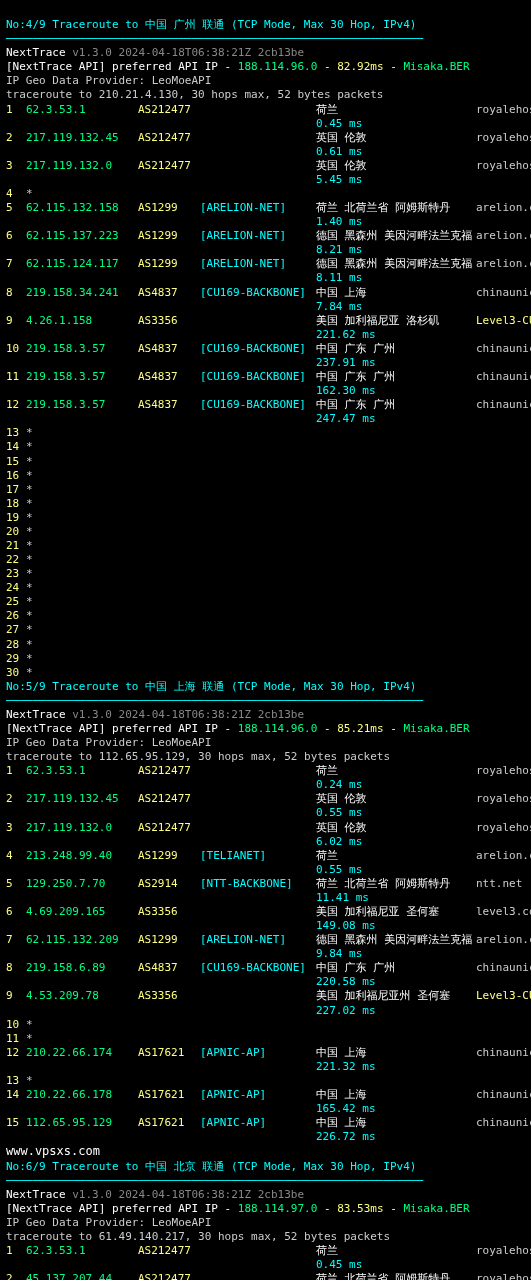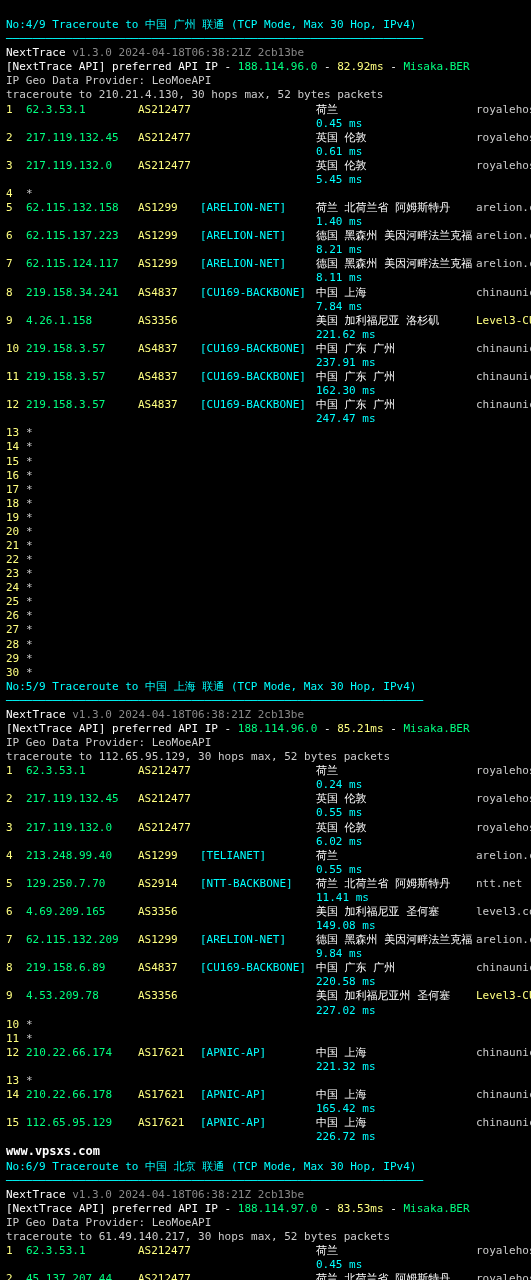--- a/index.html
+++ b/index.html
@@ -13,19 +13,19 @@
   .plain{color:#ccc}
   .hopnum{color:#ffff80;display:inline-block;width:20px}
   .ip{color:#00ff80;display:inline-block;width:112px}
   .asn{color:#ffff80;display:inline-block;width:62px}
   .netname{color:#00ffff;display:inline-block;width:116px}
   .loc{color:#fff;display:inline-block;width:160px}
   .peer{color:#ffff80}
   .dom{color:#ccc}
   .ms{color:#00ffff}
   .star{color:#ccc}
-  .wm{color:#fff;font-weight:bold;font-size:12px}
+  .wm{color:#fff;font-weight:normal;font-size:12px}
 </style>
 </head>
 <body>
 <div class="wrap">
 <div id="out"><div class="hdr">No:4/9 Traceroute to 中国 广州 联通 (TCP Mode, Max 30 Hop, IPv4)</div><div class="hdr">───────────────────────────────────────────────────────────────</div><div><span class="pref">NextTrace</span> <span class="ver">v1.3.0 2024-04-18T06:38:21Z 2cb13be</span></div><div><span class="pref">[NextTrace API] preferred API IP -</span> <span class="ipgrn">188.114.96.0</span> <span class="pref">-</span> <span class="lat">82.92ms</span> <span class="pref">-</span> <span class="misaka">Misaka.BER</span></div><div class="plain">IP Geo Data Provider: LeoMoeAPI</div><div class="plain">traceroute to 210.21.4.130, 30 hops max, 52 bytes packets</div><div><span class="hopnum">1</span><span class="ip">62.3.53.1</span><span class="asn">AS212477</span><span class="netname"></span><span class="loc">荷兰</span><span class="dom">royalehosting.net</span></div><div><span class="hopnum"></span><span class="ip"></span><span class="asn"></span><span class="netname"></span><span class="ms">0.45 ms</span></div><div><span class="hopnum">2</span><span class="ip">217.119.132.45</span><span class="asn">AS212477</span><span class="netname"></span><span class="loc">英国 伦敦</span><span class="dom">royalehosting.net</span></div><div><span class="hopnum"></span><span class="ip"></span><span class="asn"></span><span class="netname"></span><span class="ms">0.61 ms</span></div><div><span class="hopnum">3</span><span class="ip">217.119.132.0</span><span class="asn">AS212477</span><span class="netname"></span><span class="loc">英国 伦敦</span><span class="dom">royalehosting.net</span></div><div><span class="hopnum"></span><span class="ip"></span><span class="asn"></span><span class="netname"></span><span class="ms">5.45 ms</span></div><div><span class="hopnum">4</span><span class="star">*</span></div><div><span class="hopnum">5</span><span class="ip">62.115.132.158</span><span class="asn">AS1299</span><span class="netname">[ARELION-NET]</span><span class="loc">荷兰 北荷兰省 阿姆斯特丹</span><span class="dom">arelion.com</span></div><div><span class="hopnum"></span><span class="ip"></span><span class="asn"></span><span class="netname"></span><span class="ms">1.40 ms</span></div><div><span class="hopnum">6</span><span class="ip">62.115.137.223</span><span class="asn">AS1299</span><span class="netname">[ARELION-NET]</span><span class="loc">德国 黑森州 美因河畔法兰克福</span><span class="dom">arelion.com</span></div><div><span class="hopnum"></span><span class="ip"></span><span class="asn"></span><span class="netname"></span><span class="ms">8.21 ms</span></div><div><span class="hopnum">7</span><span class="ip">62.115.124.117</span><span class="asn">AS1299</span><span class="netname">[ARELION-NET]</span><span class="loc">德国 黑森州 美因河畔法兰克福</span><span class="dom">arelion.com</span></div><div><span class="hopnum"></span><span class="ip"></span><span class="asn"></span><span class="netname"></span><span class="ms">8.11 ms</span></div><div><span class="hopnum">8</span><span class="ip">219.158.34.241</span><span class="asn">AS4837</span><span class="netname">[CU169-BACKBONE]</span><span class="loc">中国 上海</span><span class="dom">chinaunicom.cn</span></div><div><span class="hopnum"></span><span class="ip"></span><span class="asn"></span><span class="netname"></span><span class="ms">7.84 ms</span></div><div><span class="hopnum">9</span><span class="ip">4.26.1.158</span><span class="asn">AS3356</span><span class="netname"></span><span class="loc">美国 加利福尼亚 洛杉矶</span><span class="peer">Level3-CU-Peer</span> </div><div><span class="hopnum"></span><span class="ip"></span><span class="asn"></span><span class="netname"></span><span class="ms">221.62 ms</span></div><div><span class="hopnum">10</span><span class="ip">219.158.3.57</span><span class="asn">AS4837</span><span class="netname">[CU169-BACKBONE]</span><span class="loc">中国 广东 广州</span><span class="dom">chinaunicom.cn</span>  </div><div><span class="hopnum"></span><span class="ip"></span><span class="asn"></span><span class="netname"></span><span class="ms">237.91 ms</span></div><div><span class="hopnum">11</span><span class="ip">219.158.3.57</span><span class="asn">AS4837</span><span class="netname">[CU169-BACKBONE]</span><span class="loc">中国 广东 广州</span><span class="dom">chinaunicom.cn</span>  </div><div><span class="hopnum"></span><span class="ip"></span><span class="asn"></span><span class="netname"></span><span class="ms">162.30 ms</span></div><div><span class="hopnum">12</span><span class="ip">219.158.3.57</span><span class="asn">AS4837</span><span class="netname">[CU169-BACKBONE]</span><span class="loc">中国 广东 广州</span><span class="dom">chinaunicom.cn</span>  </div><div><span class="hopnum"></span><span class="ip"></span><span class="asn"></span><span class="netname"></span><span class="ms">247.47 ms</span></div><div><span class="hopnum">13</span><span class="star">*</span></div><div><span class="hopnum">14</span><span class="star">*</span></div><div><span class="hopnum">15</span><span class="star">*</span></div><div><span class="hopnum">16</span><span class="star">*</span></div><div><span class="hopnum">17</span><span class="star">*</span></div><div><span class="hopnum">18</span><span class="star">*</span></div><div><span class="hopnum">19</span><span class="star">*</span></div><div><span class="hopnum">20</span><span class="star">*</span></div><div><span class="hopnum">21</span><span class="star">*</span></div><div><span class="hopnum">22</span><span class="star">*</span></div><div><span class="hopnum">23</span><span class="star">*</span></div><div><span class="hopnum">24</span><span class="star">*</span></div><div><span class="hopnum">25</span><span class="star">*</span></div><div><span class="hopnum">26</span><span class="star">*</span></div><div><span class="hopnum">27</span><span class="star">*</span></div><div><span class="hopnum">28</span><span class="star">*</span></div><div><span class="hopnum">29</span><span class="star">*</span></div><div><span class="hopnum">30</span><span class="star">*</span></div><div class="hdr">No:5/9 Traceroute to 中国 上海 联通 (TCP Mode, Max 30 Hop, IPv4)</div><div class="hdr">───────────────────────────────────────────────────────────────</div><div><span class="pref">NextTrace</span> <span class="ver">v1.3.0 2024-04-18T06:38:21Z 2cb13be</span></div><div><span class="pref">[NextTrace API] preferred API IP -</span> <span class="ipgrn">188.114.96.0</span> <span class="pref">-</span> <span class="lat">85.21ms</span> <span class="pref">-</span> <span class="misaka">Misaka.BER</span></div><div class="plain">IP Geo Data Provider: LeoMoeAPI</div><div class="plain">traceroute to 112.65.95.129, 30 hops max, 52 bytes packets</div><div><span class="hopnum">1</span><span class="ip">62.3.53.1</span><span class="asn">AS212477</span><span class="netname"></span><span class="loc">荷兰</span><span class="dom">royalehosting.net</span></div><div><span class="hopnum"></span><span class="ip"></span><span class="asn"></span><span class="netname"></span><span class="ms">0.24 ms</span></div><div><span class="hopnum">2</span><span class="ip">217.119.132.45</span><span class="asn">AS212477</span><span class="netname"></span><span class="loc">英国 伦敦</span><span class="dom">royalehosting.net</span></div><div><span class="hopnum"></span><span class="ip"></span><span class="asn"></span><span class="netname"></span><span class="ms">0.55 ms</span></div><div><span class="hopnum">3</span><span class="ip">217.119.132.0</span><span class="asn">AS212477</span><span class="netname"></span><span class="loc">英国 伦敦</span><span class="dom">royalehosting.net</span></div><div><span class="hopnum"></span><span class="ip"></span><span class="asn"></span><span class="netname"></span><span class="ms">6.02 ms</span></div><div><span class="hopnum">4</span><span class="ip">213.248.99.40</span><span class="asn">AS1299</span><span class="netname">[TELIANET]</span><span class="loc">荷兰</span><span class="dom">arelion.com</span></div><div><span class="hopnum"></span><span class="ip"></span><span class="asn"></span><span class="netname"></span><span class="ms">0.55 ms</span></div><div><span class="hopnum">5</span><span class="ip">129.250.7.70</span><span class="asn">AS2914</span><span class="netname">[NTT-BACKBONE]</span><span class="loc">荷兰 北荷兰省 阿姆斯特丹</span><span class="dom">ntt.net</span></div><div><span class="hopnum"></span><span class="ip"></span><span class="asn"></span><span class="netname"></span><span class="ms">11.41 ms</span></div><div><span class="hopnum">6</span><span class="ip">4.69.209.165</span><span class="asn">AS3356</span><span class="netname"></span><span class="loc">美国 加利福尼亚 圣何塞</span><span class="dom">level3.com</span></div><div><span class="hopnum"></span><span class="ip"></span><span class="asn"></span><span class="netname"></span><span class="ms">149.08 ms</span></div><div><span class="hopnum">7</span><span class="ip">62.115.132.209</span><span class="asn">AS1299</span><span class="netname">[ARELION-NET]</span><span class="loc">德国 黑森州 美因河畔法兰克福</span><span class="dom">arelion.com</span></div><div><span class="hopnum"></span><span class="ip"></span><span class="asn"></span><span class="netname"></span><span class="ms">9.84 ms</span></div><div><span class="hopnum">8</span><span class="ip">219.158.6.89</span><span class="asn">AS4837</span><span class="netname">[CU169-BACKBONE]</span><span class="loc">中国 广东 广州</span><span class="dom">chinaunicom.cn</span></div><div><span class="hopnum"></span><span class="ip"></span><span class="asn"></span><span class="netname"></span><span class="ms">220.58 ms</span></div><div><span class="hopnum">9</span><span class="ip">4.53.209.78</span><span class="asn">AS3356</span><span class="netname"></span><span class="loc">美国 加利福尼亚州 圣何塞</span><span class="peer">Level3-CU-Peer</span> </div><div><span class="hopnum"></span><span class="ip"></span><span class="asn"></span><span class="netname"></span><span class="ms">227.02 ms</span></div><div><span class="hopnum">10</span><span class="star">*</span></div><div><span class="hopnum">11</span><span class="star">*</span></div><div><span class="hopnum">12</span><span class="ip">210.22.66.174</span><span class="asn">AS17621</span><span class="netname">[APNIC-AP]</span><span class="loc">中国 上海</span><span class="dom">chinaunicom.cn</span>  </div><div><span class="hopnum"></span><span class="ip"></span><span class="asn"></span><span class="netname"></span><span class="ms">221.32 ms</span></div><div><span class="hopnum">13</span><span class="star">*</span></div><div><span class="hopnum">14</span><span class="ip">210.22.66.178</span><span class="asn">AS17621</span><span class="netname">[APNIC-AP]</span><span class="loc">中国 上海</span><span class="dom">chinaunicom.cn</span>  </div><div><span class="hopnum"></span><span class="ip"></span><span class="asn"></span><span class="netname"></span><span class="ms">165.42 ms</span></div><div><span class="hopnum">15</span><span class="ip">112.65.95.129</span><span class="asn">AS17621</span><span class="netname">[APNIC-AP]</span><span class="loc">中国 上海</span><span class="dom">chinaunicom.cn</span>  </div><div><span class="hopnum"></span><span class="ip"></span><span class="asn"></span><span class="netname"></span><span class="ms">226.72 ms</span></div><div class="wm">www.vpsxs.com</div><div class="hdr">No:6/9 Traceroute to 中国 北京 联通 (TCP Mode, Max 30 Hop, IPv4)</div><div class="hdr">───────────────────────────────────────────────────────────────</div><div><span class="pref">NextTrace</span> <span class="ver">v1.3.0 2024-04-18T06:38:21Z 2cb13be</span></div><div><span class="pref">[NextTrace API] preferred API IP -</span> <span class="ipgrn">188.114.97.0</span> <span class="pref">-</span> <span class="lat">83.53ms</span> <span class="pref">-</span> <span class="misaka">Misaka.BER</span></div><div class="plain">IP Geo Data Provider: LeoMoeAPI</div><div class="plain">traceroute to 61.49.140.217, 30 hops max, 52 bytes packets</div><div><span class="hopnum">1</span><span class="ip">62.3.53.1</span><span class="asn">AS212477</span><span class="netname"></span><span class="loc">荷兰</span><span class="dom">royalehosting.net</span></div><div><span class="hopnum"></span><span class="ip"></span><span class="asn"></span><span class="netname"></span><span class="ms">0.45 ms</span></div><div><span class="hopnum">2</span><span class="ip">45.137.207.44</span><span class="asn">AS212477</span><span class="netname"></span><span class="loc">荷兰 北荷兰省 阿姆斯特丹</span><span class="dom">royalehosting.net</span></div></div>
 </div>
 
 </body></html>

